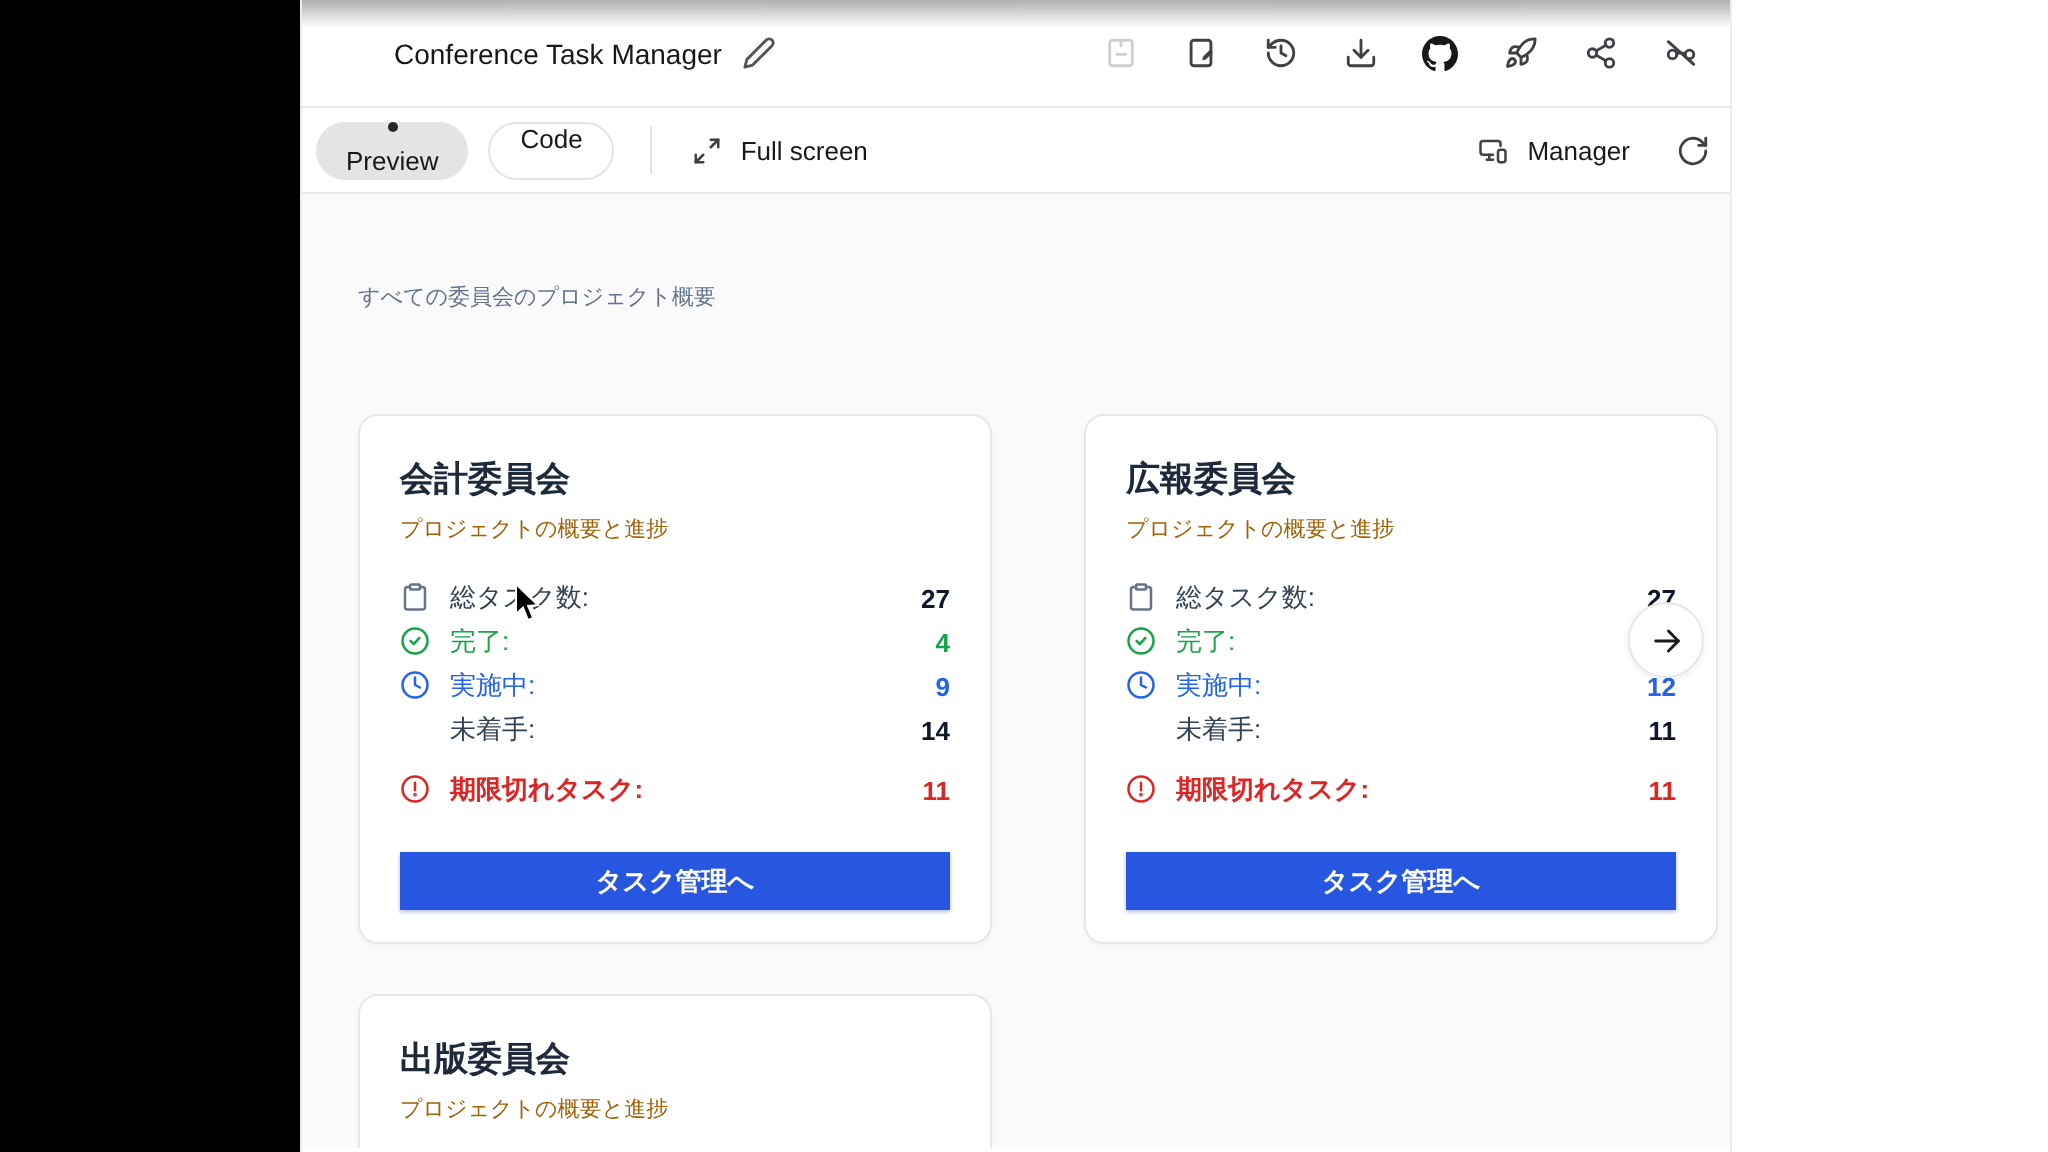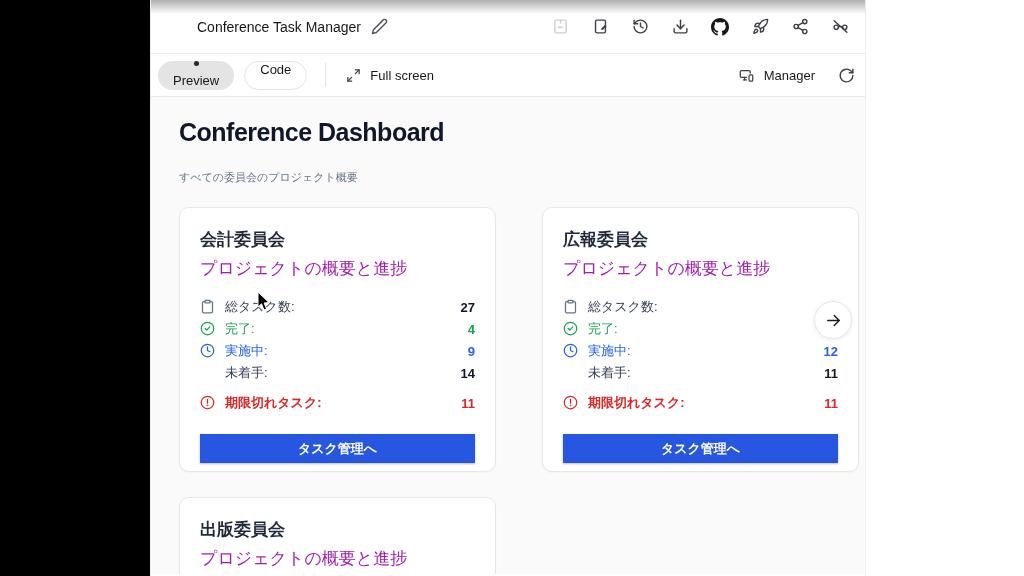--- a/index.html
+++ b/index.html
@@ -42,21 +42,21 @@
   .dash-head { padding:21px 0 0 28px; }
   .dash-title { font-size:25px; font-weight:800; letter-spacing:-0.5px; color:#0f172a; }
   .dash-sub { margin-top:23px; font-size:11px; color:#64748b; }
 
   .card { position:absolute; width:317px; background:#fff; border:1px solid #e7e7ea;
     border-radius:10px; box-shadow:0 1px 2px rgba(0,0,0,.04); padding:20px 20px; }
   .card.c1 { left:28px;  top:110px; height:265px; }
   .card.c2 { left:368px; top:110px; height:265px;margin-left:23px; }
   .card.c3 { left:28px;  top:400px; height:220px; }
   .card-title { font-size:17px; font-weight:700; color:#1e293b; }
-  .card-sub { margin-top:6px; font-size:17px; color:#a21caf; }
+  .card-sub { margin-top:6px; font-size:11px; color:#a16207; }
 
   .stats { margin-top:16px; }
   .stat-row { display:flex; align-items:center; height:22px; font-size:13px; }
   .stat-row.sp { margin-top:8px; }
   .s-icn { width:16px; height:16px; margin-right:9px; display:inline-flex; }
   .s-icn svg { width:15px; height:15px; }
   .s-icn.blank { visibility:hidden; }
   .s-label { color:#334155; }
   .s-val { margin-left:auto; font-weight:700; color:#0f172a; }
   .t-green { color:#16a34a; } .t-blue { color:#2563eb; } .t-red { color:#dc2626; }
@@ -190,21 +190,20 @@
               <path d="M21 12a9 9 0 1 1-2.64-6.36L21 8"></path>
               <polyline points="21 3 21 8 16 8"></polyline>
             </svg>
         </span>
       </div>
     </div>
 
     <div class="preview">
 
       <div class="dash-head">
-        <div class="dash-title">Conference Dashboard</div>
         <div class="dash-sub">すべての委員会のプロジェクト概要</div>
       </div>
 
       <div class="card c1">
         <div class="card-title">会計委員会</div>
         <div class="card-sub">プロジェクトの概要と進捗</div>
         <div class="stats">
           <div class="stat-row">
             <span class="s-icn" style="color:#64748b">
                 <svg viewBox="0 0 24 24" fill="none" stroke="currentColor" stroke-width="2" stroke-linecap="round" stroke-linejoin="round">

